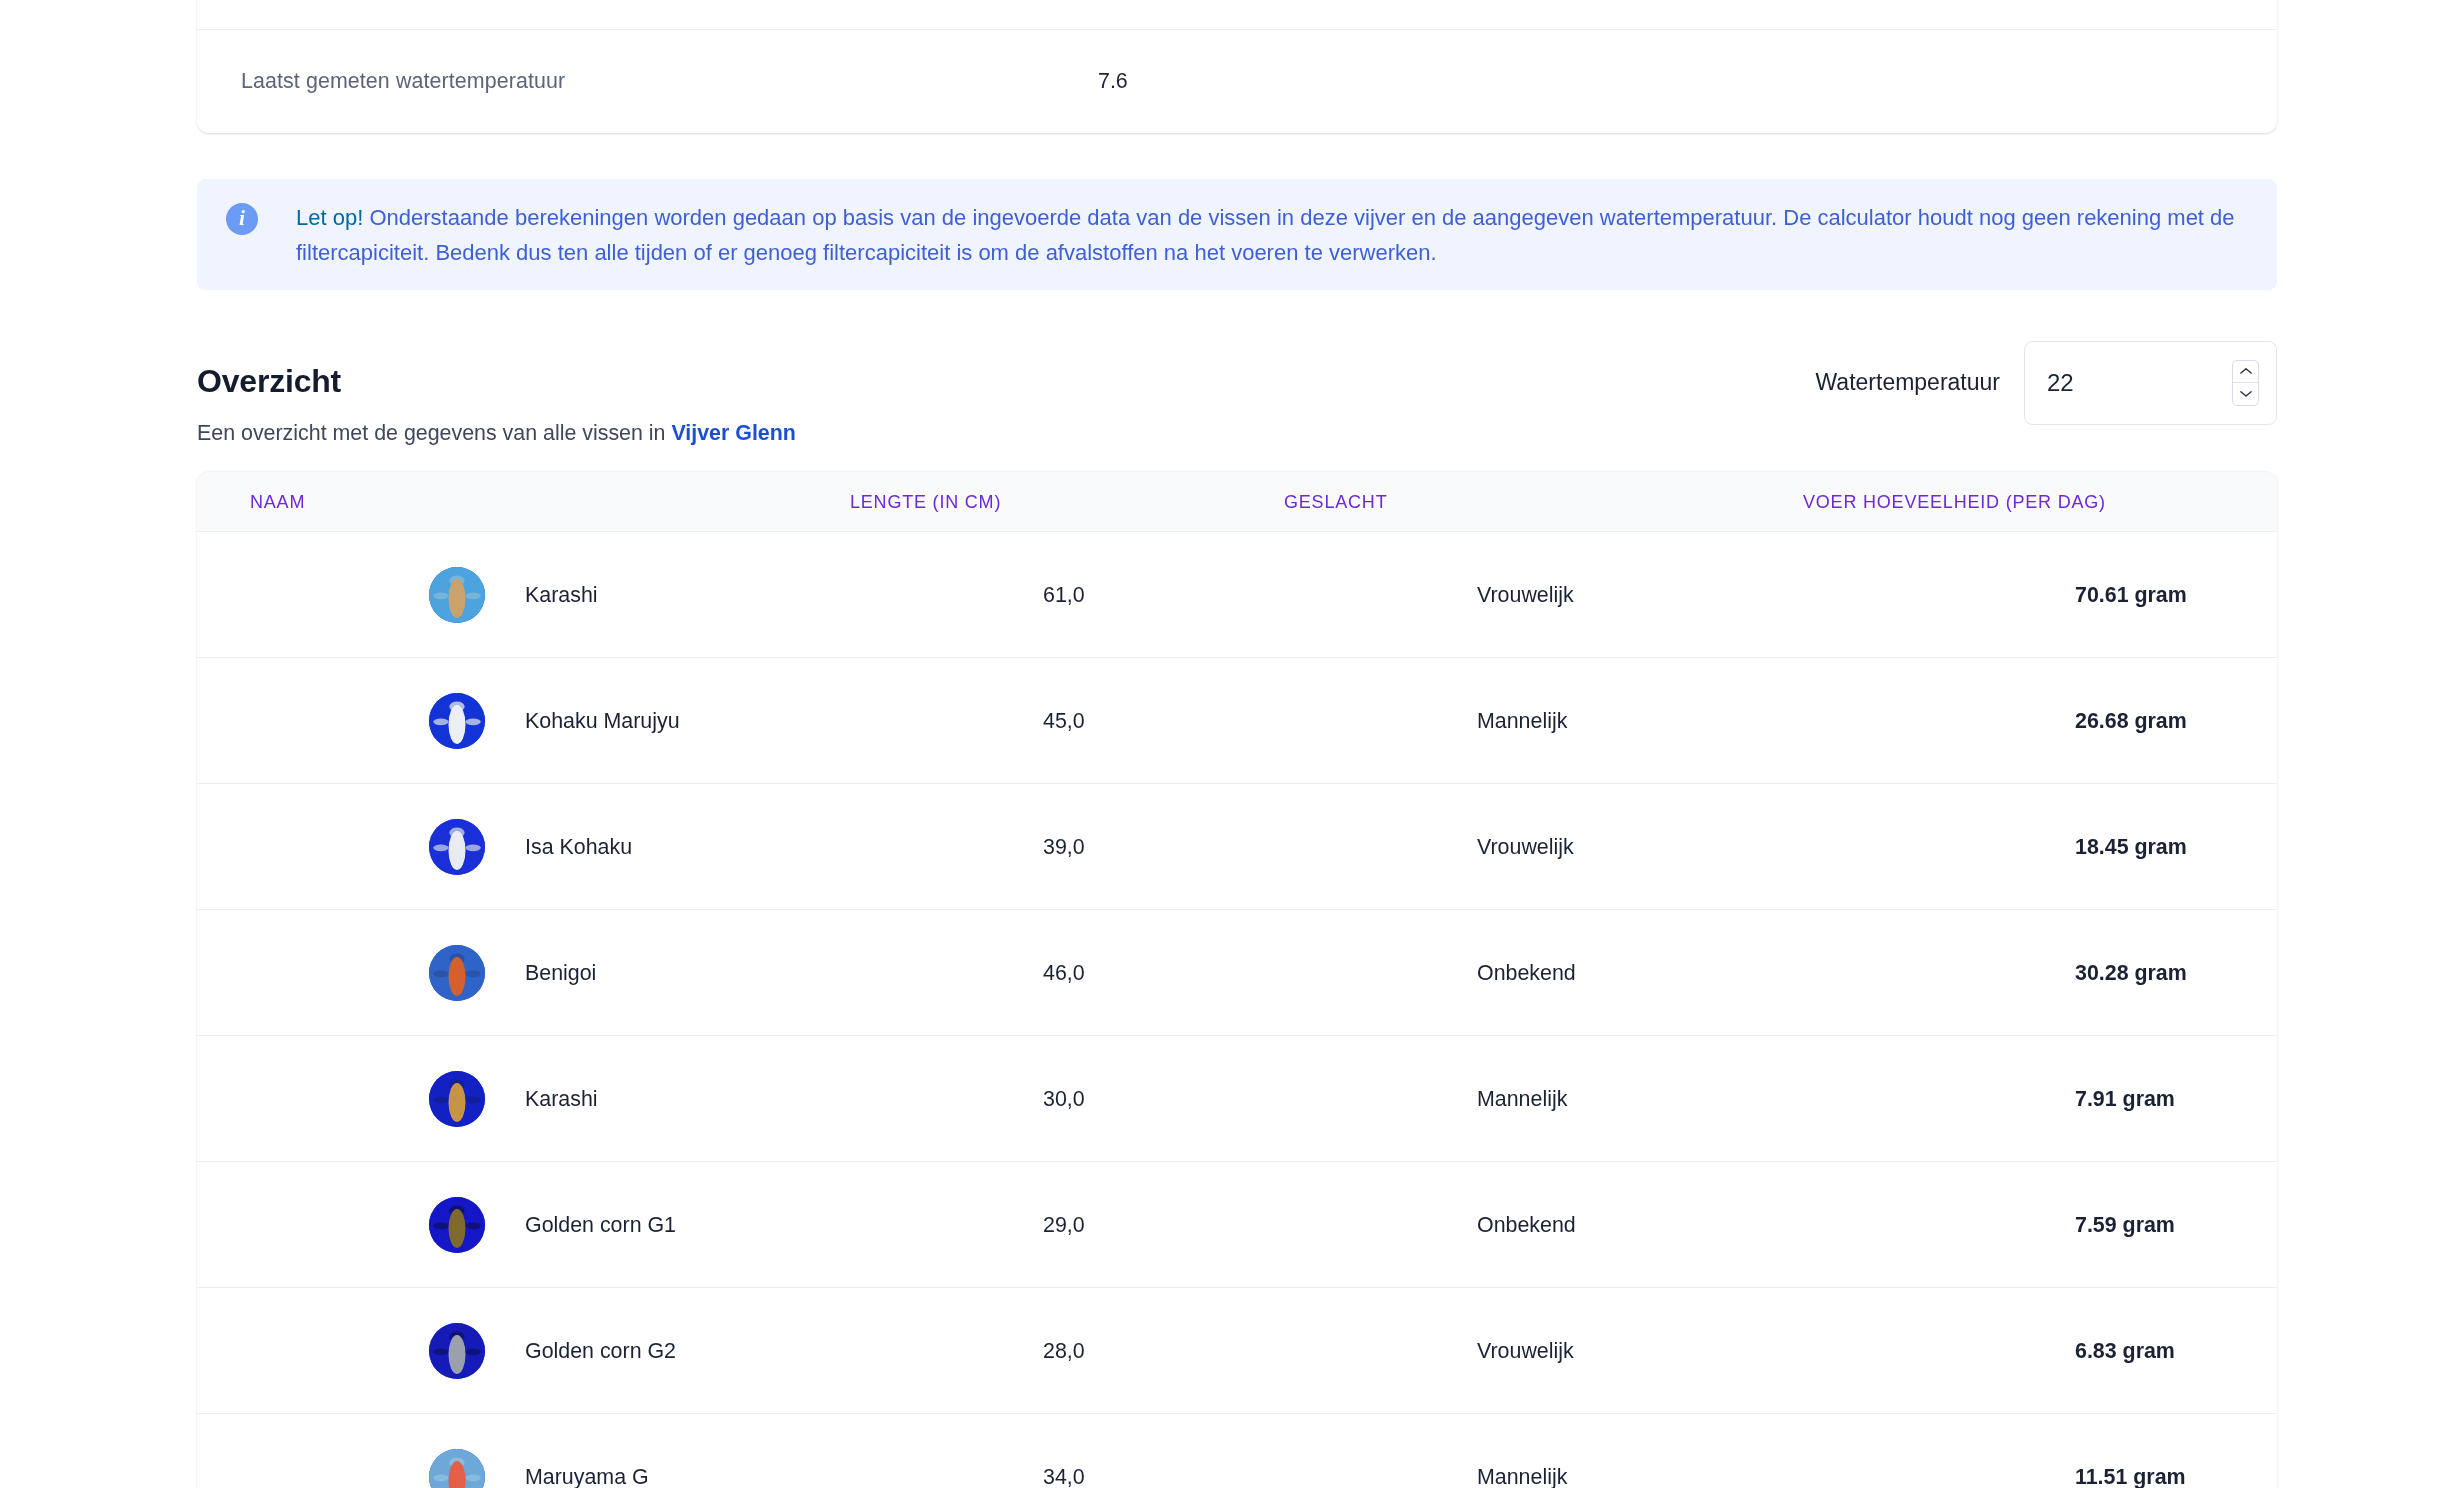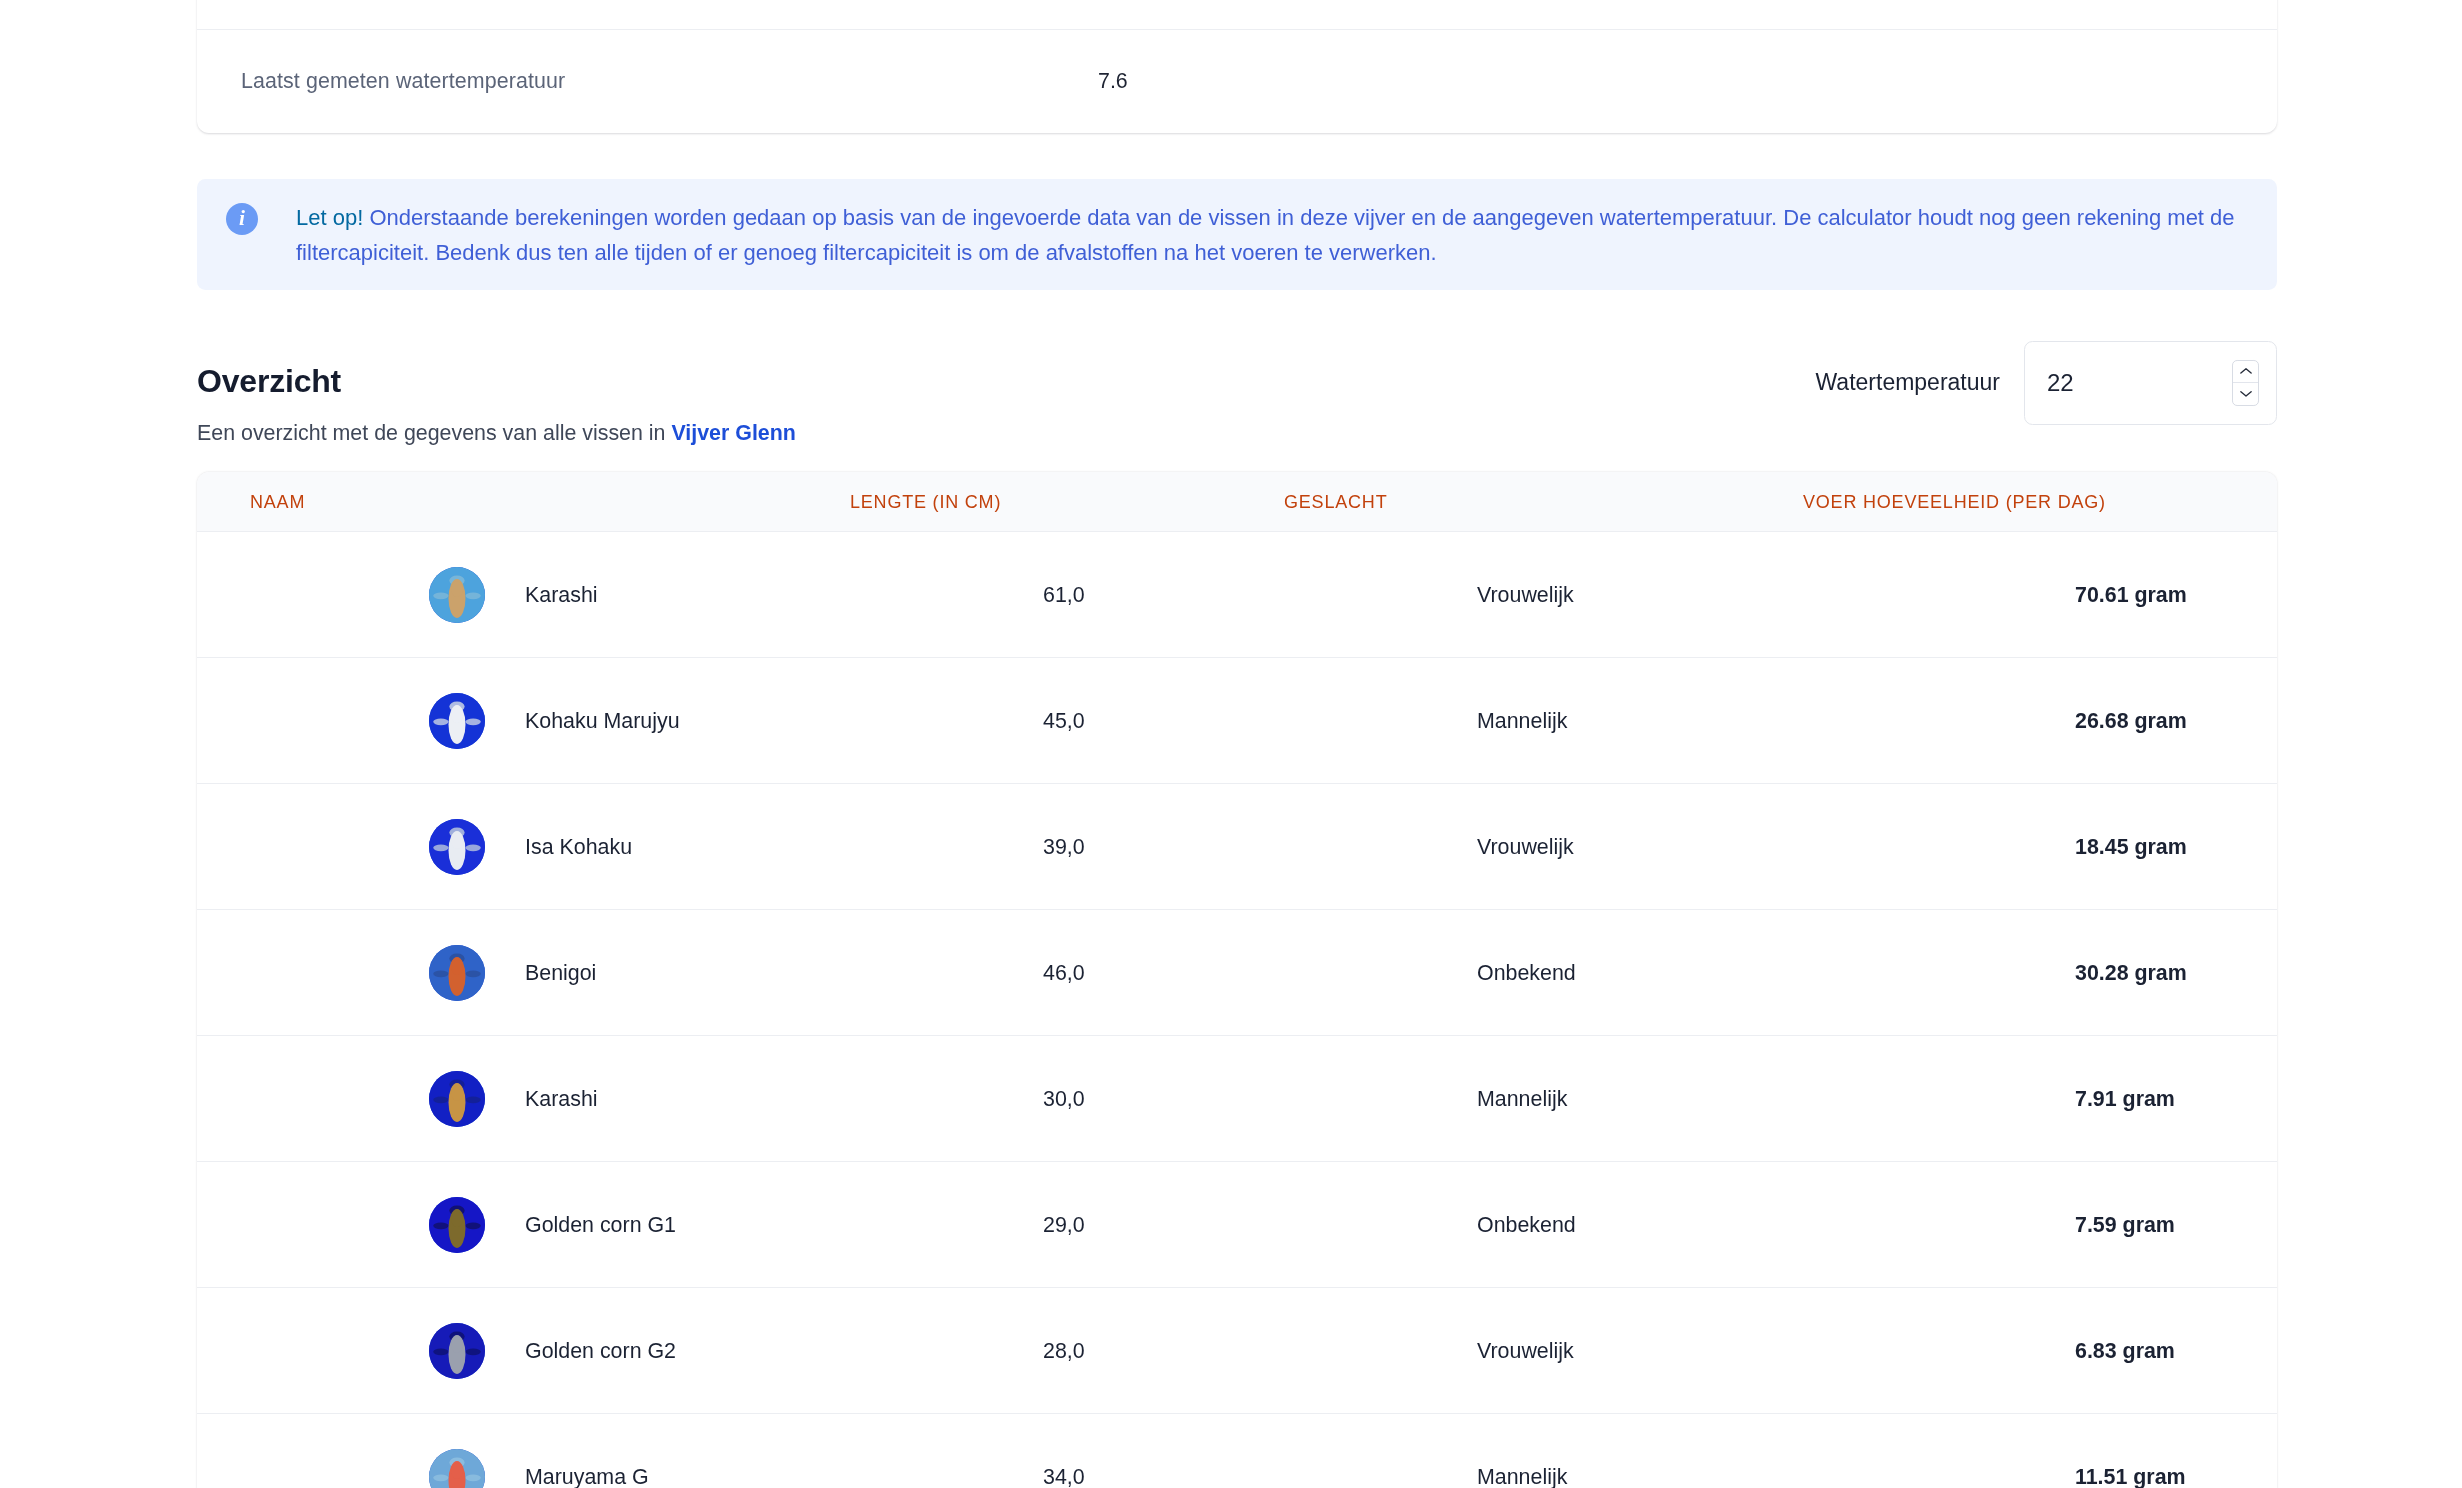--- a/index.html
+++ b/index.html
@@ -220,21 +220,21 @@
     background: #f9fafc;
     border-bottom: 1.7px solid #eceef2;
     position: relative;
   }
   .th {
     position: absolute;
     top: 50%;
     transform: translateY(-50%);
     font-size: 18px;
     letter-spacing: 0.8px;
-    color: #c2410c;
+    color: #6d28d9;
     text-transform: uppercase;
     white-space: nowrap;
   }
   .c-name  { left: 53px; }
   .c-len   { left: 653px; }
   .c-sex   { left: 1087px; }
   .c-feed  { left: 1606px; }
 
   .trow {
     position: relative;

